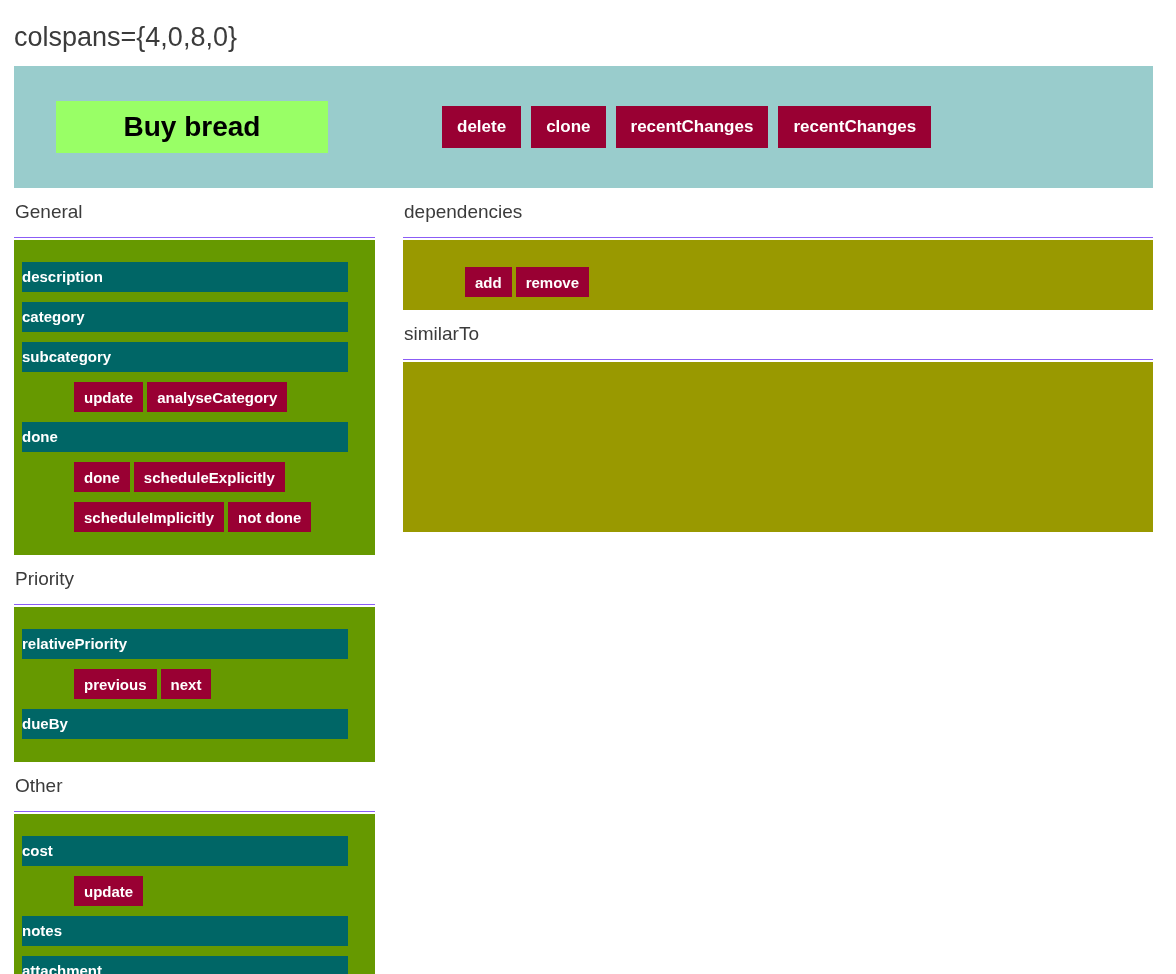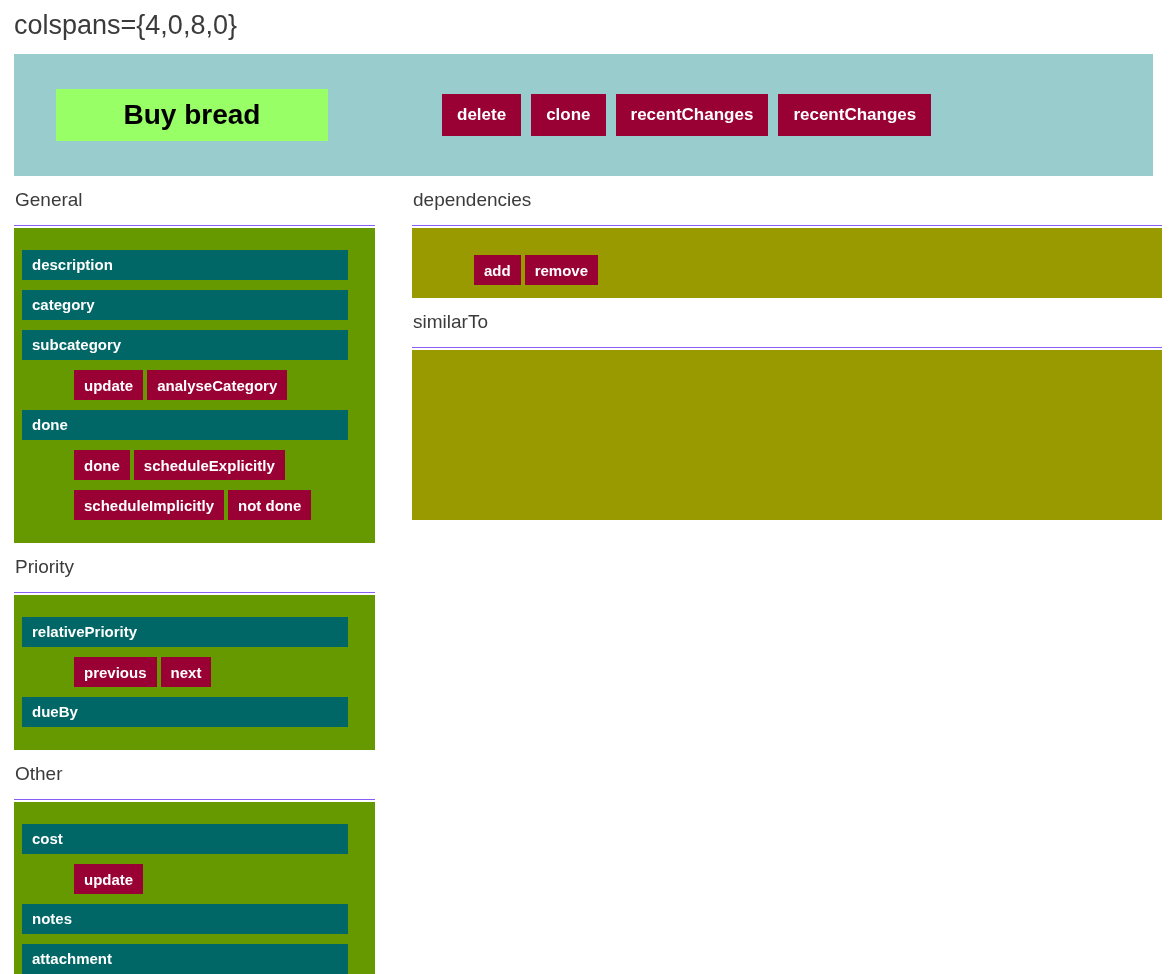--- a/index.html
+++ b/index.html
@@ -7,21 +7,21 @@
   body {
     font-family: "Liberation Sans", sans-serif;
     width: 1176px; height: 974px; overflow: hidden;
     color: #3b3b3b;
   }
   .page { padding: 8px 0 0 14px; width: 1153px; }
 
   
   .page-title {
     font-size: 27px; font-weight: 400; color: #3b3b3b;
-    margin: 2px 0 13px 0; letter-spacing: 0;
+    margin: 14px 0 13px 0; letter-spacing: 0;
   }
 
   
   .header-bar {
     width: 1139px; height: 122px; background: #99cccc;
     display: flex; align-items: center;
   }
   .task-label {
     margin-left: 42px; width: 272px; height: 52px;
     background: #99ff66; color: #000000;
@@ -35,21 +35,21 @@
     display: inline-flex; align-items: center; justify-content: center;
     cursor: pointer; white-space: nowrap;
     font-family: "Liberation Sans", sans-serif;
   }
   .btn-lg { height: 42px; font-size: 17px; padding: 0 15px; margin-right: 10px; }
   .btn-sm { height: 30px; font-size: 15px; padding: 8px 10px; margin-right: 4px; }
 
   
   .content { display: flex; align-items: flex-start; }
   .col-left { width: 361px; }
-  .col-right { margin-left: 37px; width: 750px; }
+  .col-right { margin-left: 28px; width: 750px; }
 
   
   .section-heading {
     font-size: 19px; font-weight: 400; color: #3b3b3b;
     margin: 13px 0 0 0; padding: 0 0 14px 1px;
     border-bottom: 1px solid #8b5cf6;
   }
   .col-right .section-heading:first-child, .col-left .section-heading:first-child { margin-top: 13px; }
 
   
@@ -57,21 +57,21 @@
   .panel-green { background: #669900; width: 361px; padding: 22px 0 13px 0; }
   .panel-olive { background: #999900; width: 750px; }
   .panel-deps { height: 70px; padding: 27px 0 0 0; }
   .panel-similar { height: 170px; }
 
   
   .field-bar {
     height: 30px; line-height: 30px;
     background: #006666; color: #ffffff;
     font-size: 15px; font-weight: 700;
-    padding-left: 10px; margin: 0 27px 10px 8px;
+    margin: 0 27px 10px 8px;
   }
 
   
   .btn-row { margin: 5px 0 10px 60px; display: flex; text-align: right; }
   .btn-row-deps { margin: 0 0 0 62px; display: flex; }
 </style>
 </head>
 <body>
 
 <div class="page">

